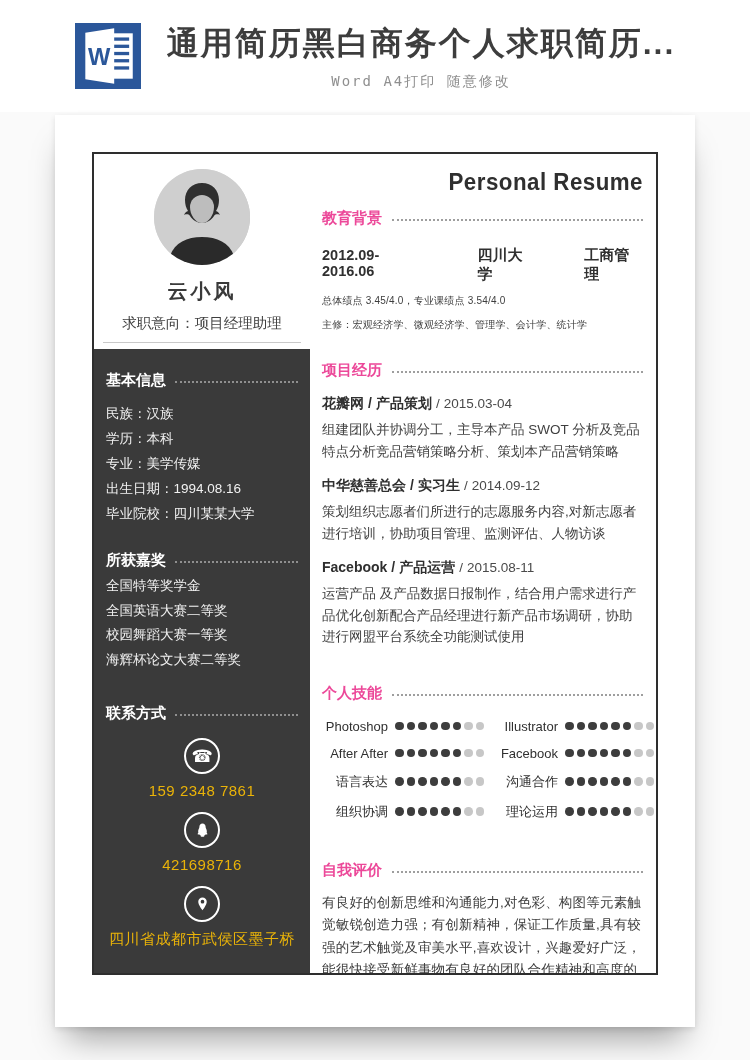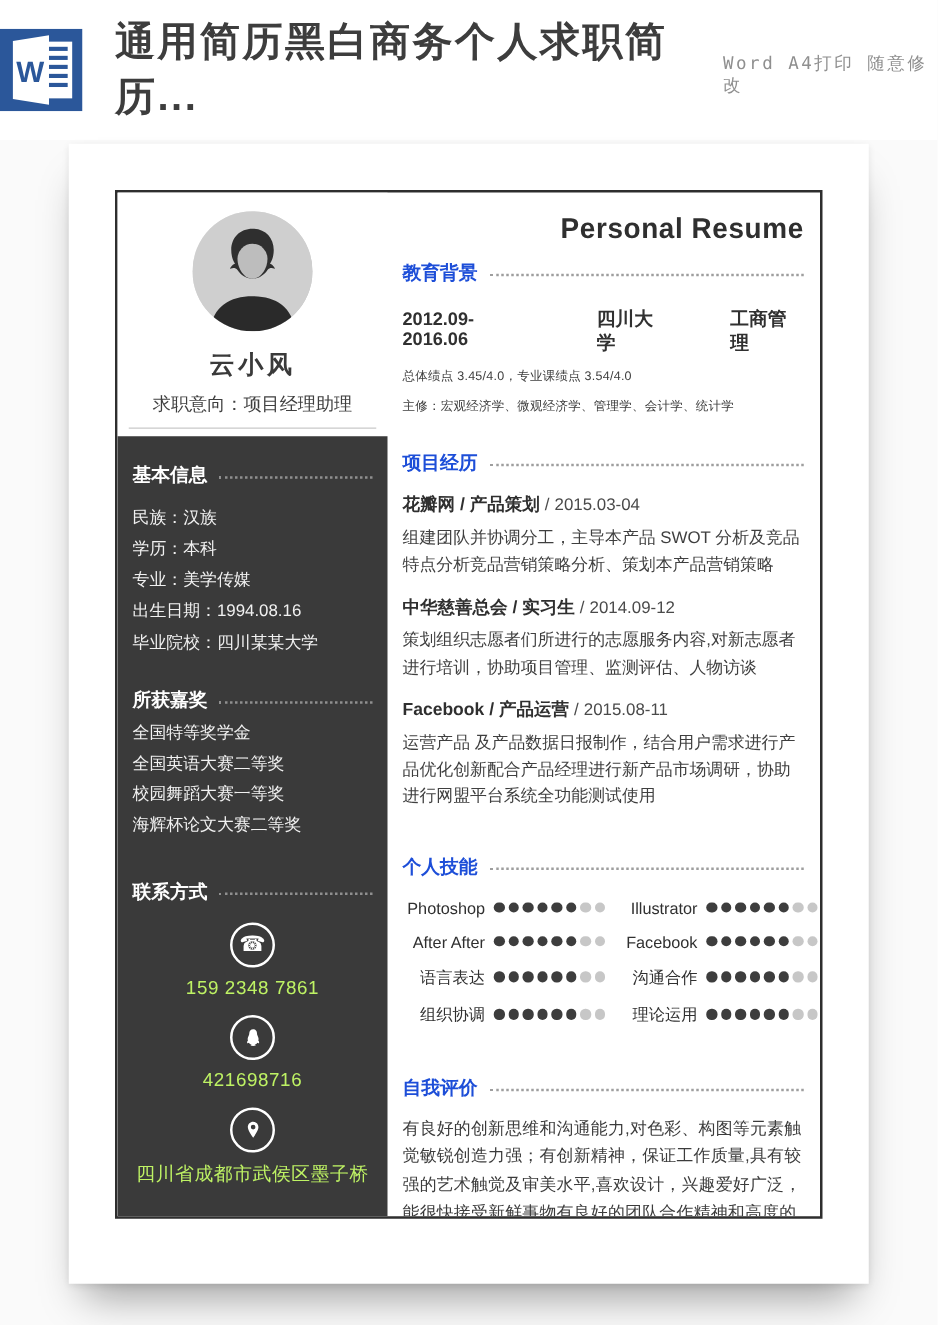--- a/index.html
+++ b/index.html
@@ -11,21 +11,21 @@
     color: #3c3c3c;
     overflow: hidden;
   }
   
   .top-header {
     height: 112px; background: #ffffff;
     display: flex; align-items: center; justify-content: center; gap: 26px;
   }
   .word-logo { width: 66px; height: 66px; flex: 0 0 66px; }
   .word-logo svg { width: 100%; height: 100%; display: block; }
-  .header-text { display: flex; flex-direction: row; align-items: center; }
+  .header-text { display: flex; flex-direction: column; align-items: center; }
   .header-title { font-size: 32px; font-weight: bold; color: #3d3d3d; letter-spacing: 2px; }
   .header-subtitle {
     font-size: 14px; color: #8f8f8f; margin-top: 7px; letter-spacing: 2px;
     font-family: "DejaVu Sans Mono", monospace;
   }
   
   .page {
     width: 640px; height: 912px; margin: 3px auto 0; background: #fff;
     padding: 37px 37px 50px;
     box-shadow: 0 2px 6px rgba(0,0,0,0.10), 0 22px 32px -12px rgba(0,0,0,0.38);
@@ -59,30 +59,30 @@
   .award-line { font-size: 13.5px; line-height: 24.5px; color: #f1f1f1; }
   .awards-list { margin-top: 4px; }
   .contact-block { margin-top: 32px; }
   .contact-list { margin-top: 15px; text-align: center; }
   .contact-item { margin-bottom: 13px; }
   .contact-icon {
     width: 36px; height: 36px; border: 2px solid #fff; border-radius: 50%;
     margin: 0 auto; display: flex; align-items: center; justify-content: center;
     color: #fff; font-size: 17px; line-height: 1;
   }
-  .contact-value { margin-top: 8px; font-size: 15px; color: #bef264; letter-spacing: 0.5px; }
+  .contact-value { margin-top: 8px; font-size: 15px; color: #eab308; letter-spacing: 0.5px; }
   
   .main { flex: 1; padding: 15px 13px 0 12px; overflow: hidden; }
   .pr-title {
     text-align: right; font-size: 23px; font-weight: 800; color: #2f2f2f;
     letter-spacing: 0.5px; transform: scaleX(0.97); transform-origin: right;
   }
   .main-heading {
     display: flex; align-items: center; gap: 10px;
-    font-size: 15px; font-weight: bold; color: #1d4ed8;
+    font-size: 15px; font-weight: bold; color: #ec4899;
   }
   .main-heading .dotline { flex: 1; border-top: 2px dotted #9e9e9e; margin-top: 3px; }
   .edu-heading { margin-top: 13px; }
   .edu-row {
     display: flex; justify-content: space-between; align-items: baseline;
     font-weight: bold; margin-top: 18px; color: #303030; gap: 48px;
   }
   .edu-period { font-size: 14.5px; }
   .edu-school, .edu-major { font-size: 15px; }
   .edu-line { font-size: 10px; margin-top: 10px; color: #3d3d3d; letter-spacing: 0.2px; }

